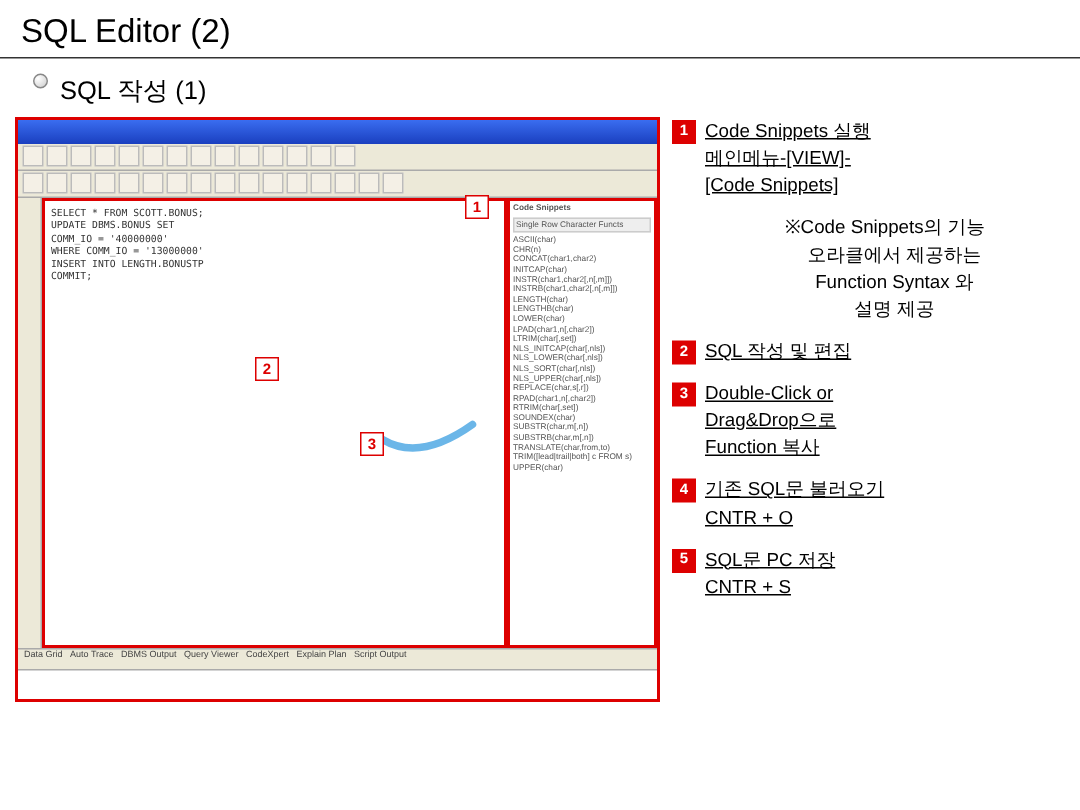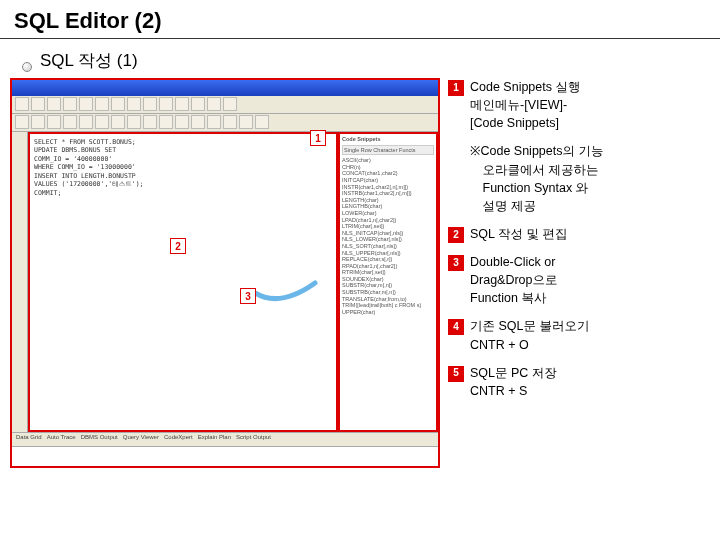--- a/index.html
+++ b/index.html
@@ -1,19 +1,19 @@
 <!DOCTYPE html>
 <html><head>
 <meta charset="utf-8">
 <style>
 * { margin:0; padding:0; box-sizing:border-box; }
 body { font-family:"Malgun Gothic",Arial,sans-serif; background:#fff; width:720px; height:540px; position:relative; }
 
-.page-title { font-size:22px; font-weight:bold; padding:8px 14px 4px; border-bottom:1.5px solid #333; }
-.bullet-row { display:flex; align-items:flex-end; gap:8px; padding:10px 0 6px 22px; font-size:17px; }
+.page-title { font-size:22px; font-weight:normal; padding:8px 14px 4px; border-bottom:1.5px solid #333; }
+.bullet-row { display:flex; align-items:flex-start; gap:8px; padding:10px 0 6px 22px; font-size:17px; }
 .bullet-ico { width:10px; height:10px; border-radius:50%; border:1px solid #888; background:radial-gradient(circle at 30% 30%,#fff,#ccc); }
 
 .content { display:flex; gap:0; padding:0 10px; }
 .left { width:430px; position:relative; }
 .right { width:270px; padding-left:8px; font-size:12.5px; line-height:1.45; }
 
 .app { border:2px solid #d00; background:#f97316; height:390px; position:relative; overflow:hidden; }
 .titlebar { height:16px; background:linear-gradient(#3a6df0,#1a3fbf); }
 .tbar { height:18px; background:#ece9d8; border-bottom:1px solid #aaa; display:flex; gap:2px; padding:1px 3px; }
 .tbar span { width:14px; height:14px; background:#f4f0e6; border:1px solid #bbb; }
@@ -29,22 +29,22 @@
 .grid { height:40px; background:#fff; border-top:1px solid #aaa; }
 
 .marker { position:absolute; width:16px; height:16px; background:#fff; border:1.5px solid #d00; color:#d00; font-size:10px; font-weight:bold; display:flex; align-items:center; justify-content:center; z-index:5; }
 .m1 { top:52px; left:300px; }
 .m2 { top:160px; left:160px; }
 .m3 { top:210px; left:230px; }
 .swoosh { position:absolute; top:200px; left:240px; width:70px; height:30px; pointer-events:none; }
 
 .r-item { display:flex; gap:6px; margin-bottom:10px; }
 .r-num { flex:0 0 16px; height:16px; background:#d00; color:#fff; font-size:10px; font-weight:bold; display:flex; align-items:center; justify-content:center; margin-top:2px; }
-.r-txt { flex:1; }
-.note { margin:0 0 10px 22px; }
+.r-txt { flex:1;text-decoration:underline; }
+.note { margin:0 0 10px 22px;text-align:center; }
 </style>
 </head>
 <body>
 
 <div class="page-title">SQL Editor (2)</div>
 <div class="bullet-row">
   <span class="bullet-ico"></span>
   <span>SQL 작성 (1)</span>
 </div>
 
@@ -89,21 +89,20 @@
       <div class="work">
         <div class="panel-l"></div>
         <div class="editor" id="editor">
             <div>SELECT * FROM SCOTT.BONUS;</div>
             <div></div>
             <div>UPDATE DBMS.BONUS SET</div>
             <div>COMM_IO = '40000000'</div>
             <div>WHERE COMM_IO = '13000000'</div>
             <div></div>
             <div>INSERT INTO LENGTH.BONUSTP</div>
-            <div>VALUES ('17200000','테스트');</div>
             <div></div>
             <div></div>
             <div>COMMIT;</div>
           </div>
         <div class="snip" id="snip">
           <div class="hdr">Code Snippets</div>
           <div class="cat">Single Row Character Functs</div>
           <div id="snip-list">
               <div>ASCII(char)</div>
               <div>CHR(n)</div>

